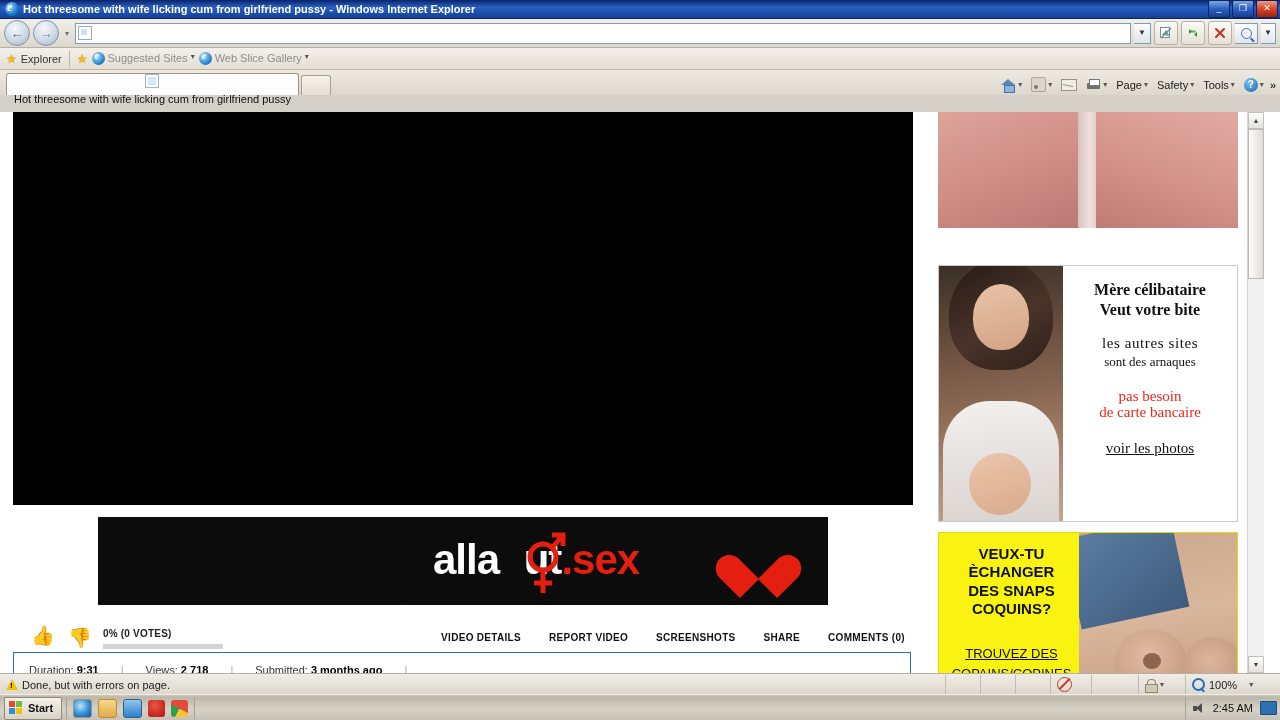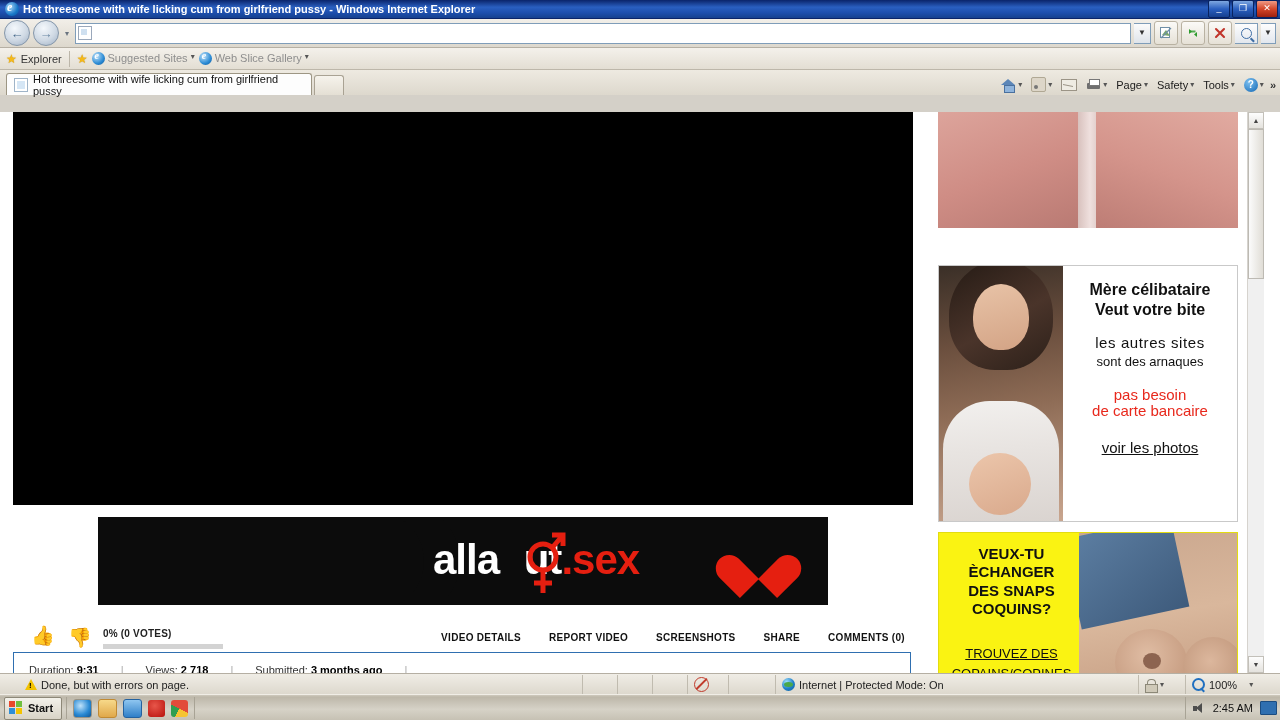--- a/index.html
+++ b/index.html
@@ -117,21 +117,21 @@
 
   
   .tabrow{
     height:25px;display:flex;align-items:flex-end;
     background:linear-gradient(to bottom,#eeeae1,#ddd8cd);
     padding-left:6px;position:relative;
   }
   .tab{
     height:21px;background:#fdfdfd;border:1px solid #9d9684;border-bottom:none;
     border-radius:3px 3px 0 0;display:flex;align-items:center;gap:5px;padding:0 7px;
-    font-size:11px;color:#111;max-width:290px;
+    font-size:11px;color:#111;max-width:290px;flex-direction:column;
   }
   .tab .pageicon{
     width:12px;height:12px;border:1px solid #9fb4c8;background:#fff;position:relative;flex:0 0 auto;
   }
   .tab .pageicon:after{content:"";position:absolute;inset:2px;background:#d5e6f5;}
   .newtab{
     width:28px;height:19px;margin-left:2px;
     background:linear-gradient(to bottom,#f6f3ec,#e4dfd4);
     border:1px solid #a9a293;border-bottom:none;border-radius:3px 3px 0 0;
   }
@@ -210,21 +210,21 @@
 
   .ad-fr{
     position:absolute;left:2px;top:153px;width:300px;height:257px;background:#fff;
     border:1px solid #c9c9c9;box-sizing:border-box;display:flex;overflow:hidden;
   }
   .ad-fr .photo{width:124px;height:100%;background:linear-gradient(170deg,#3a2f27 0%,#6b4f3e 30%,#8d6b55 55%,#c9a68f 100%);position:relative;overflow:hidden;}
   .ad-fr .photo .hair{position:absolute;left:10px;top:-6px;width:104px;height:110px;border-radius:50% 50% 44% 44%;background:linear-gradient(150deg,#241a14,#4a342a 55%,#2c2019);}
   .ad-fr .photo .face{position:absolute;left:34px;top:18px;width:56px;height:66px;border-radius:50% 50% 46% 46%;background:linear-gradient(165deg,#e8c3a7,#d3a385);}
   .ad-fr .photo .body{position:absolute;left:4px;bottom:0;width:116px;height:120px;background:linear-gradient(175deg,#f2f0ee 0%,#e8e4e1 40%,#dad4d0 100%);border-radius:40% 40% 0 0;}
   .ad-fr .photo .chest{position:absolute;left:30px;bottom:6px;width:62px;height:62px;border-radius:50%;background:linear-gradient(160deg,#ecc6ab,#d9a98c);}
-  .ad-fr .txt{flex:1;padding:14px 6px 0 6px;text-align:center;}
+  .ad-fr .txt{flex:1;padding:14px 6px 0 6px;text-align:center;font-family:Liberation Serif, serif;}
   .ad-fr .l1{font-size:16px;font-weight:bold;color:#111;line-height:1.22;}
   .ad-fr .l2{font-size:15px;color:#111;margin-top:16px;line-height:1.1;letter-spacing:.6px;}
   .ad-fr .l3{font-size:13px;color:#111;margin-top:2px;}
   .ad-fr .l4{font-size:15px;color:#e8281c;margin-top:18px;line-height:1.08;}
   .ad-fr .l5{font-size:15px;color:#111;margin-top:20px;text-decoration:underline;}
 
   .ad-yel{
     position:absolute;left:2px;top:420px;width:300px;height:245px;background:#faf312;overflow:hidden;
     border:1px solid #e3dc10;box-sizing:border-box;
   }
@@ -249,21 +249,21 @@
   .pscroll .arr.bot{position:absolute;bottom:0;left:0;}
 
   
   .statusbar{
     position:absolute;left:0;top:673px;width:1280px;height:21px;
     background:linear-gradient(to bottom,#f0ede6,#dcd7cc);
     border-top:1px solid #b5afa3;
     display:flex;align-items:center;font-size:11px;color:#222;
   }
   .st-cell{height:19px;display:flex;align-items:center;gap:4px;padding:0 6px;border-right:1px solid #c0bbaf;}
-  .st-cell.grow{flex:1;margin-left:19px;}
+  .st-cell.grow{flex:1;}
   .warn{
     width:0;height:0;border-left:6px solid transparent;border-right:6px solid transparent;border-bottom:11px solid #f3c300;
     position:relative;
   }
   .warn:after{content:"!";position:absolute;left:-2px;top:2px;font-size:8px;font-weight:bold;color:#000;}
   .globe{width:13px;height:13px;border-radius:50%;background:radial-gradient(circle at 35% 30%,#9fe0ff,#1f7fc8 55%,#0d5e9c);position:relative;}
   .globe:after{content:"";position:absolute;left:2px;top:4px;width:9px;height:5px;background:#4aa84a;border-radius:50%;}
   .lock{width:11px;height:12px;position:relative;}
   .lock:before{content:"";position:absolute;left:2px;top:0;width:7px;height:6px;border:1.5px solid #8c8878;border-bottom:none;border-radius:4px 4px 0 0;}
   .lock:after{content:"";position:absolute;left:0;top:5px;width:11px;height:7px;background:#cfc9b8;border:1px solid #8c8878;}
@@ -516,24 +516,20 @@
       <span class="warn"></span>
       <span>Done, but with errors on page.</span>
     </div>
     <div class="st-cell" style="width:22px"></div>
     <div class="st-cell" style="width:22px"></div>
     <div class="st-cell" style="width:22px"></div>
     <div class="st-cell" style="width:28px">
       <span class="blocked"></span>
     </div>
     <div class="st-cell" style="width:34px"></div>
-    <div class="st-cell" style="width:350px">
-      <span class="globe"></span>
-      <span>Internet | Protected Mode: On</span>
-    </div>
     <div class="st-cell" style="width:34px">
       <span class="lock"></span>
       <span class="caret">▾</span>
     </div>
     <div class="st-cell" style="width:82px;border-right:none">
       <span class="zoomico">
           <span class="mg"></span>
           <span class="hd"></span>
         </span>
       <span>100%</span>

